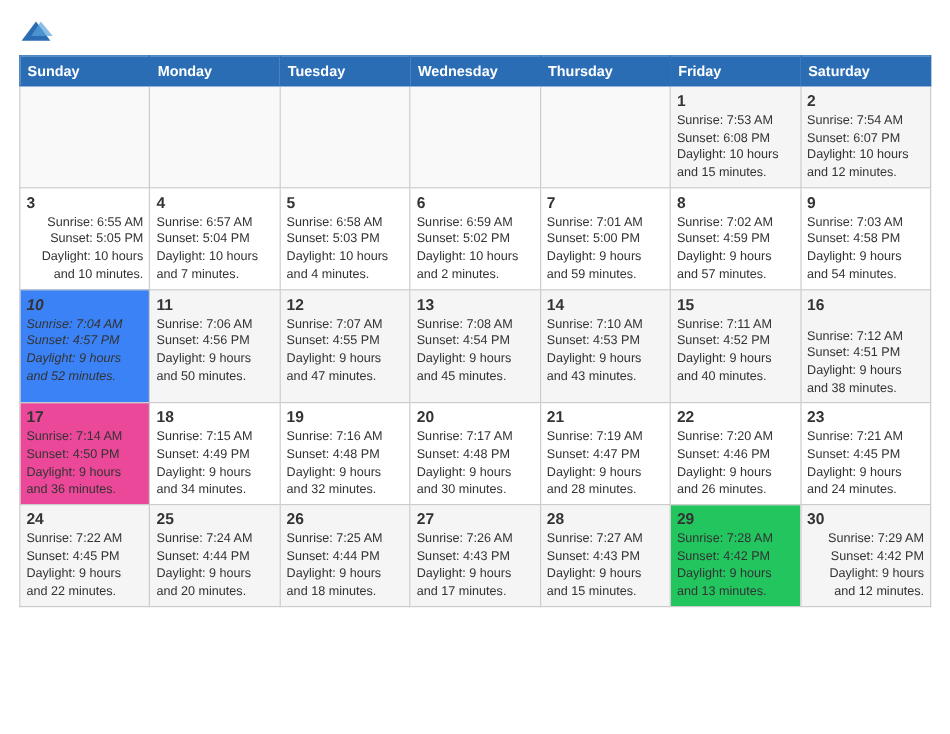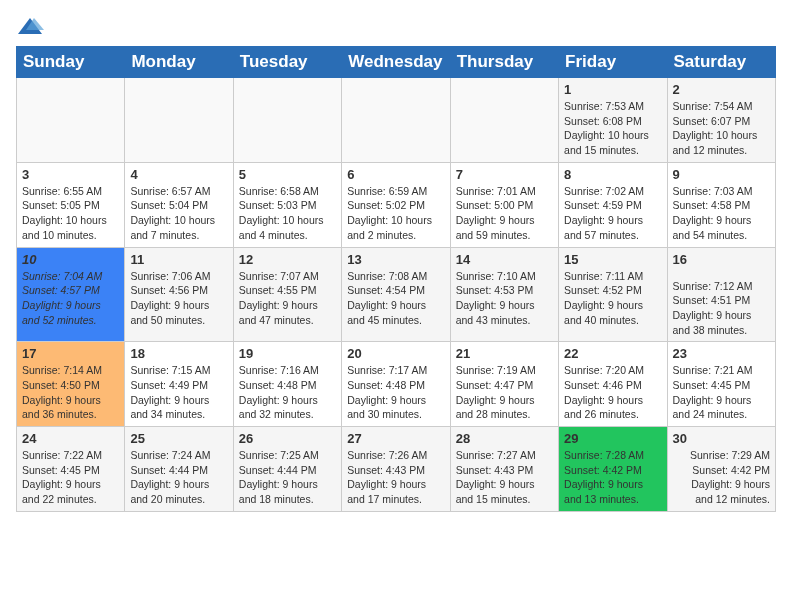--- a/index.html
+++ b/index.html
@@ -26,21 +26,21 @@
       height: 22px;
     }
     .title-block { text-align: right; }
     .month-title { font-size: 36px; font-weight: normal; color: #333; }
     .location-title { font-size: 16px; color: #333; }
 
     .calendar { width: 100%; border-collapse: collapse; }
     .calendar th {
       background: #2a6db5;
       color: #fff;
-      font-size: 17px;
+      font-size: 12px;
       font-weight: bold;
       padding: 5px 6px;
       border: 1px solid #2a6db5;
       text-align: left;
     }
     .calendar td {
       border: 1px solid #ccc;
       vertical-align: top;
       padding: 4px 5px;
       font-size: 11px;
@@ -102,21 +102,21 @@
         <td style="background: rgb(245, 245, 245);">
           <div class="day-number">2</div>
           <div class="day-info" style="white-space: pre-line;">Sunrise: 7:54 AM
 Sunset: 6:07 PM
 Daylight: 10 hours and 12 minutes.</div>
         </td>
       </tr>
       <tr>
         <td style="background: rgb(255, 255, 255);">
           <div class="day-number">3</div>
-          <div class="day-info" style="white-space: pre-line;">Sunrise: 6:55 AM
+          <div class="day-info" style="white-space: pre-line; text-align: right;">Sunrise: 6:55 AM
 Sunset: 5:05 PM
 Daylight: 10 hours and 10 minutes.</div>
         </td>
         <td style="background: rgb(255, 255, 255);">
           <div class="day-number">4</div>
           <div class="day-info" style="white-space: pre-line;">Sunrise: 6:57 AM
 Sunset: 5:04 PM
 Daylight: 10 hours and 7 minutes.</div>
         </td>
         <td style="background: rgb(255, 255, 255);">
@@ -188,21 +188,21 @@
 Daylight: 9 hours and 40 minutes.</div>
         </td>
         <td style="background: rgb(245, 245, 245);">
           <div class="day-number">16</div>
           <div class="day-info" style="white-space: pre-line; margin-top: 12px;">Sunrise: 7:12 AM
 Sunset: 4:51 PM
 Daylight: 9 hours and 38 minutes.</div>
         </td>
       </tr>
       <tr>
-        <td style="background: #fdba74;">
+        <td style="background: #ec4899;">
           <div class="day-number">17</div>
           <div class="day-info" style="white-space: pre-line;">Sunrise: 7:14 AM
 Sunset: 4:50 PM
 Daylight: 9 hours and 36 minutes.</div>
         </td>
         <td style="background: rgb(255, 255, 255);">
           <div class="day-number">18</div>
           <div class="day-info" style="white-space: pre-line;">Sunrise: 7:15 AM
 Sunset: 4:49 PM
 Daylight: 9 hours and 34 minutes.</div>

